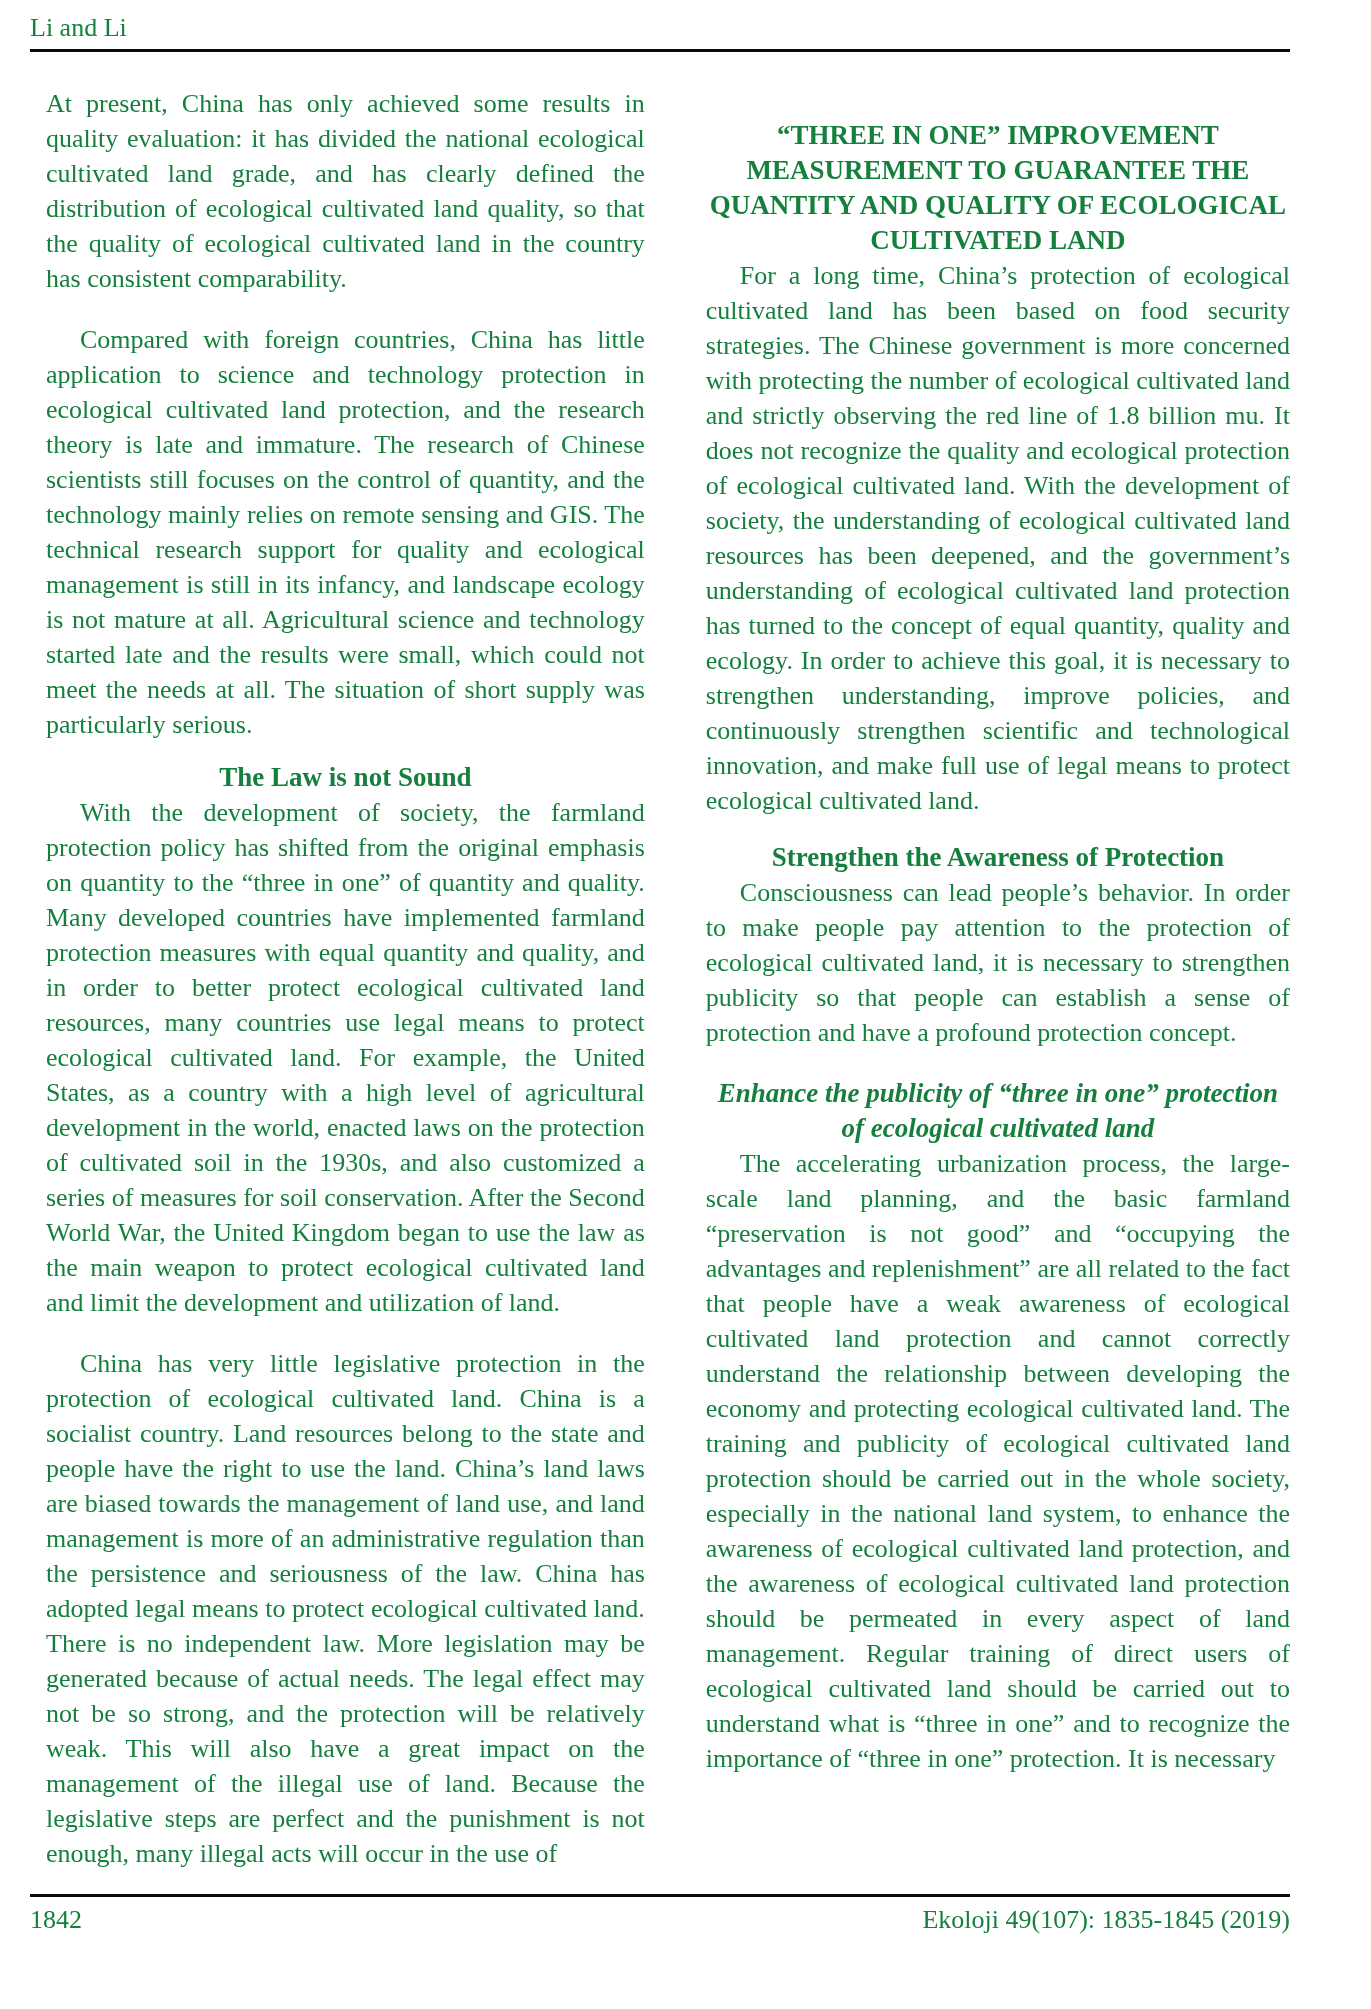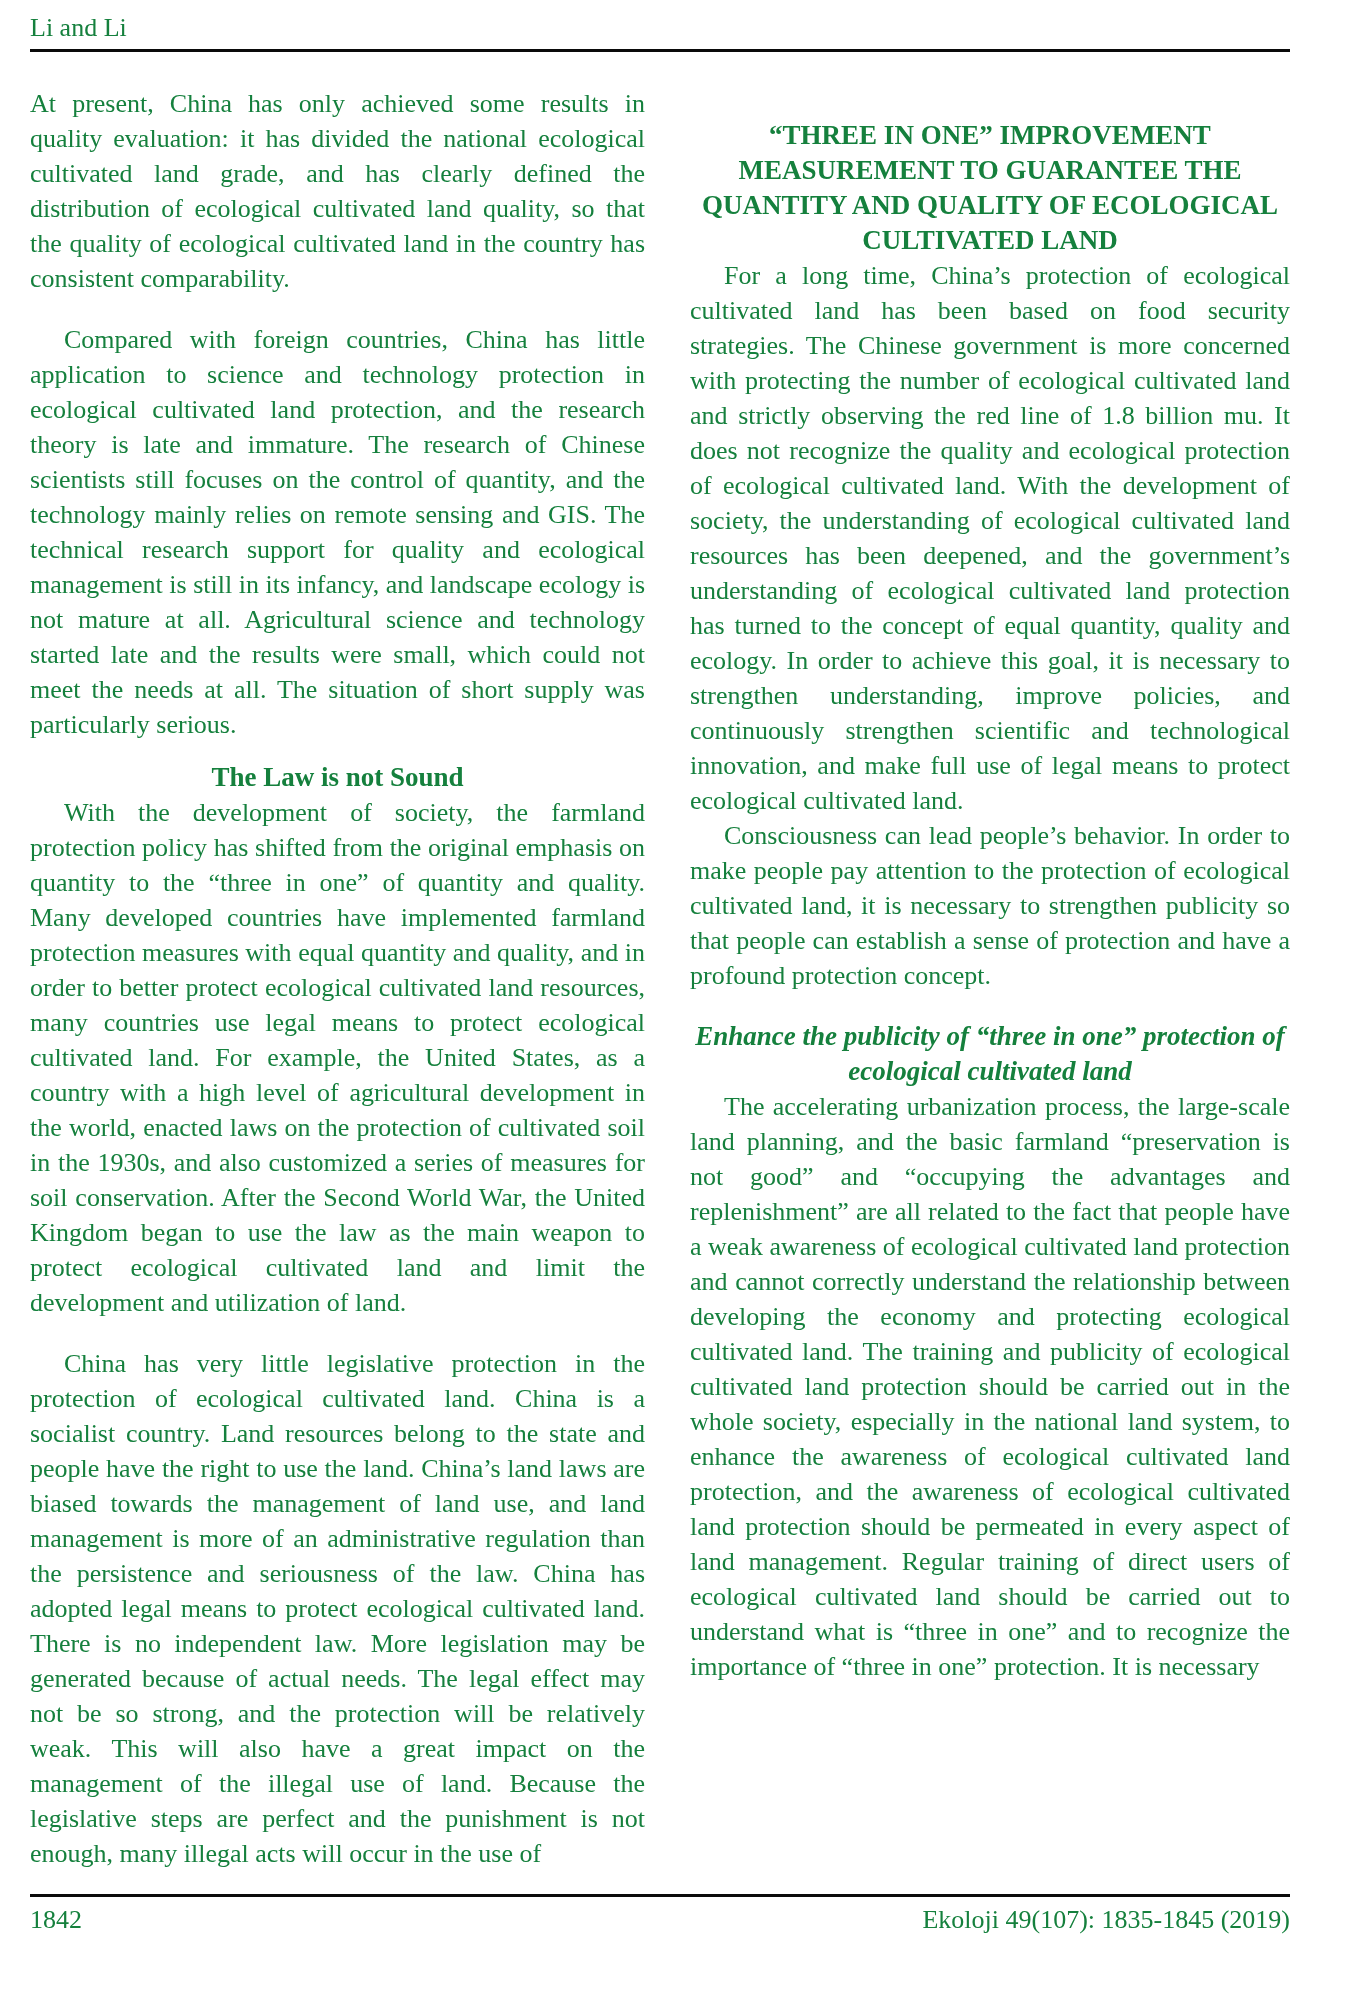--- a/index.html
+++ b/index.html
@@ -34,20 +34,21 @@
     position: absolute;
     top: 86px;
     left: 30px;
     width: 1260px;
     display: flex;
     gap: 45px;
   }
   .col {
     height: 1845px;
     overflow: hidden;
+    margin-left: 16px;
   }
   .col-left  { width: 615px; }
   .col-right { width: 600px; }
 
   .para {
     margin: 0;
     font-size: 26px;
     line-height: 35px;
     text-align: justify;
     text-justify: inter-word;
@@ -99,20 +100,21 @@
       <p class="para">At present, China has only achieved some results in quality evaluation: it has divided the national ecological cultivated land grade, and has clearly defined the distribution of ecological cultivated land quality, so that the quality of ecological cultivated land in the country has consistent comparability.</p>
       <p class="para indent gap-above">Compared with foreign countries, China has little application to science and technology protection in ecological cultivated land protection, and the research theory is late and immature. The research of Chinese scientists still focuses on the control of quantity, and the technology mainly relies on remote sensing and GIS. The technical research support for quality and ecological management is still in its infancy, and landscape ecology is not mature at all. Agricultural science and technology started late and the results were small, which could not meet the needs at all. The situation of short supply was particularly serious.</p>
       <div class="heading heading-law">The Law is not Sound</div>
       <p class="para indent">With the development of society, the farmland protection policy has shifted from the original emphasis on quantity to the “three in one” of quantity and quality. Many developed countries have implemented farmland protection measures with equal quantity and quality, and in order to better protect ecological cultivated land resources, many countries use legal means to protect ecological cultivated land. For example, the United States, as a country with a high level of agricultural development in the world, enacted laws on the protection of cultivated soil in the 1930s, and also customized a series of measures for soil conservation. After the Second World War, the United Kingdom began to use the law as the main weapon to protect ecological cultivated land and limit the development and utilization of land.</p>
       <p class="para indent gap-above">China has very little legislative protection in the protection of ecological cultivated land. China is a socialist country. Land resources belong to the state and people have the right to use the land. China’s land laws are biased towards the management of land use, and land management is more of an administrative regulation than the persistence and seriousness of the law. China has adopted legal means to protect ecological cultivated land. There is no independent law. More legislation may be generated because of actual needs. The legal effect may not be so strong, and the protection will be relatively weak. This will also have a great impact on the management of the illegal use of land. Because the legislative steps are perfect and the punishment is not enough, many illegal acts will occur in the use of</p>
     </div>
 
     <div class="col col-right">
       <div class="heading heading-main">“THREE IN ONE” IMPROVEMENT MEASUREMENT TO GUARANTEE THE QUANTITY AND QUALITY OF ECOLOGICAL CULTIVATED LAND</div>
       <p class="para indent">For a long time, China’s protection of ecological cultivated land has been based on food security strategies. The Chinese government is more concerned with protecting the number of ecological cultivated land and strictly observing the red line of 1.8 billion mu. It does not recognize the quality and ecological protection of ecological cultivated land. With the development of society, the understanding of ecological cultivated land resources has been deepened, and the government’s understanding of ecological cultivated land protection has turned to the concept of equal quantity, quality and ecology. In order to achieve this goal, it is necessary to strengthen understanding, improve policies, and continuously strengthen scientific and technological innovation, and make full use of legal means to protect ecological cultivated land.</p>
+      <div class="heading heading-sub">Strengthen the Awareness of Protection</div>
       <p class="para indent">Consciousness can lead people’s behavior. In order to make people pay attention to the protection of ecological cultivated land, it is necessary to strengthen publicity so that people can establish a sense of protection and have a profound protection concept.</p>
       <div class="heading heading-italic">Enhance the publicity of “three in one” protection of ecological cultivated land</div>
       <p class="para indent">The accelerating urbanization process, the large-scale land planning, and the basic farmland “preservation is not good” and “occupying the advantages and replenishment” are all related to the fact that people have a weak awareness of ecological cultivated land protection and cannot correctly understand the relationship between developing the economy and protecting ecological cultivated land. The training and publicity of ecological cultivated land protection should be carried out in the whole society, especially in the national land system, to enhance the awareness of ecological cultivated land protection, and the awareness of ecological cultivated land protection should be permeated in every aspect of land management. Regular training of direct users of ecological cultivated land should be carried out to understand what is “three in one” and to recognize the importance of “three in one” protection. It is necessary</p>
     </div>
 
   </div>
 
   <div class="footer">
     <span>1842</span>
     <span>Ekoloji 49(107): 1835-1845 (2019)</span>

